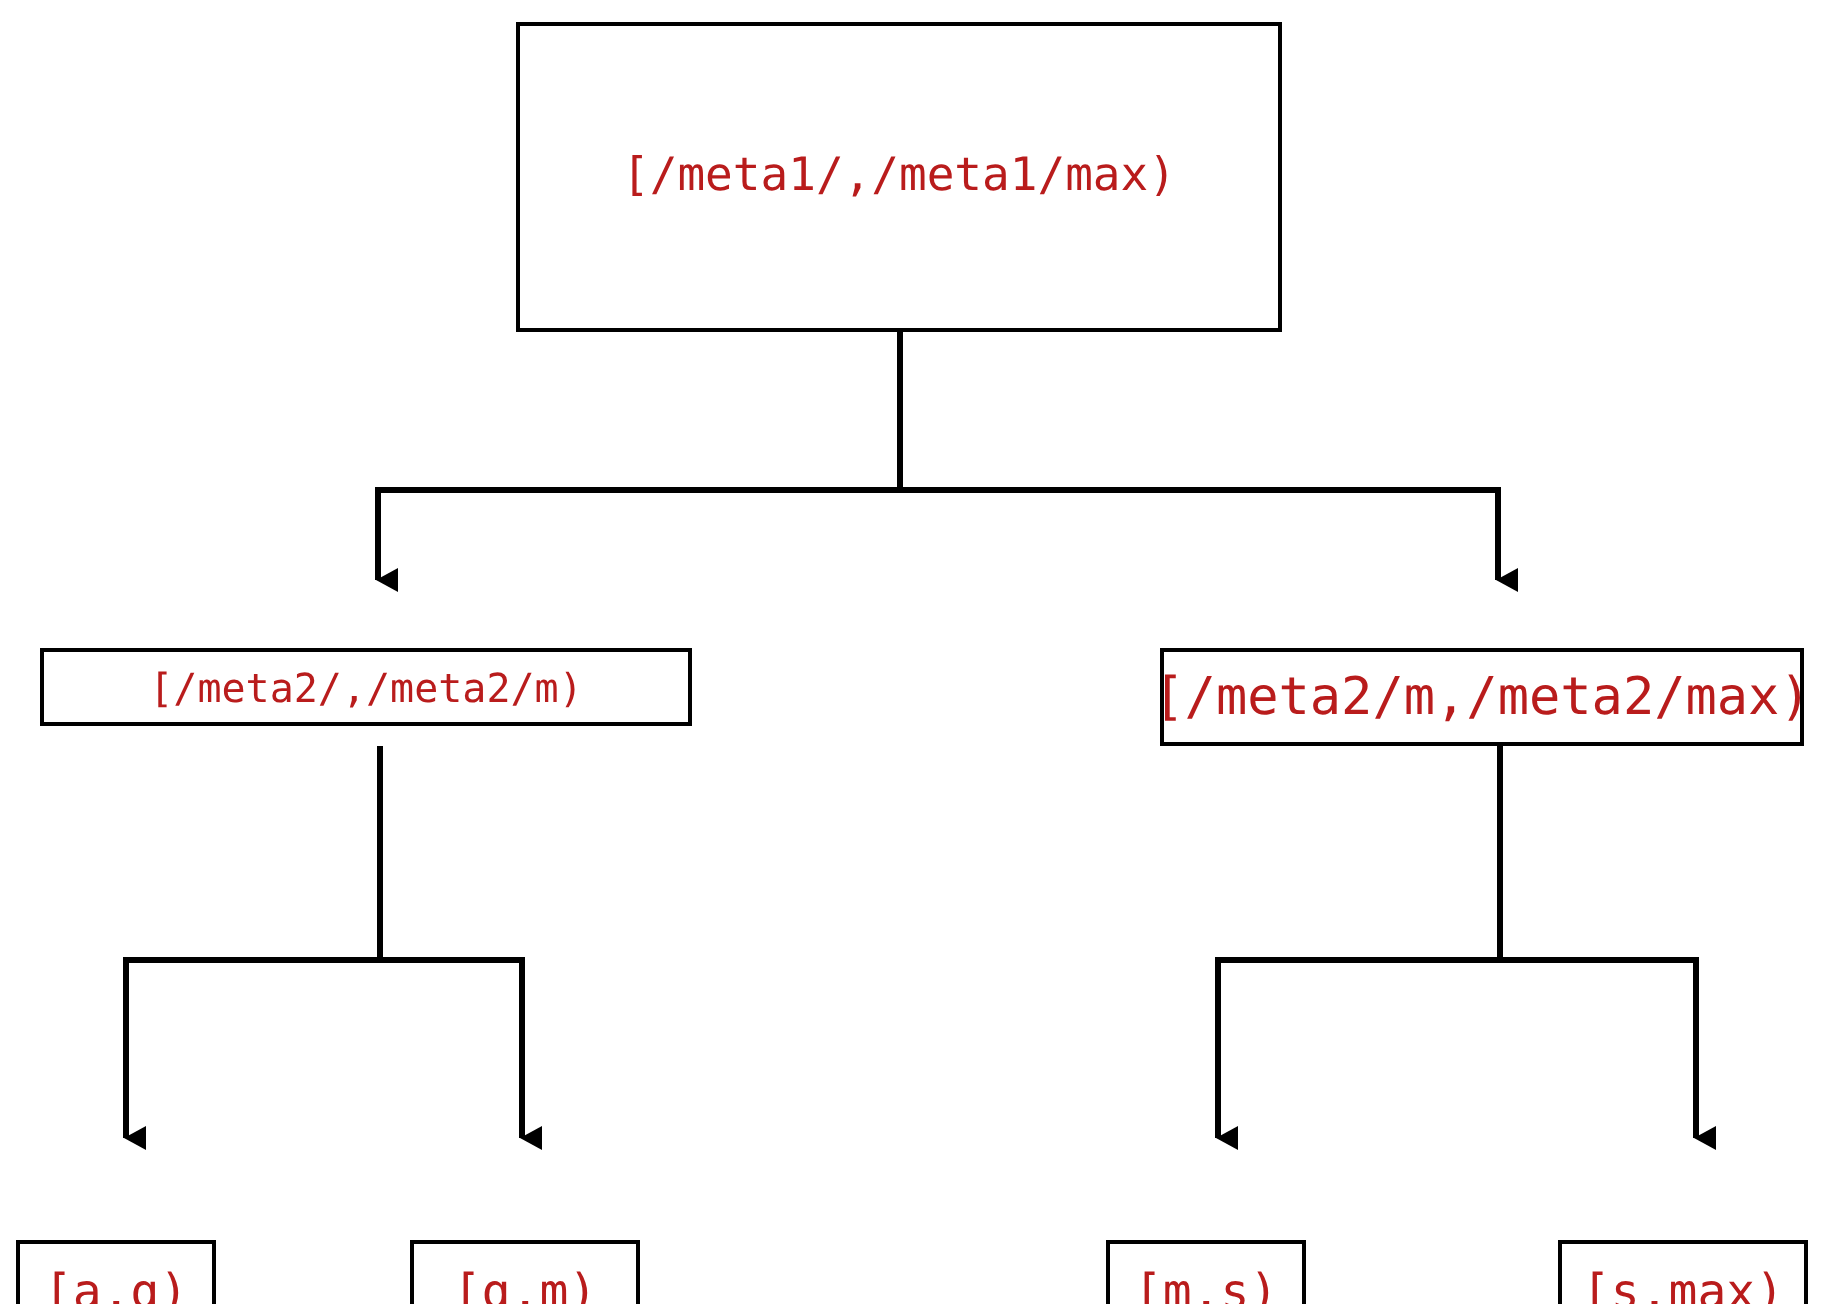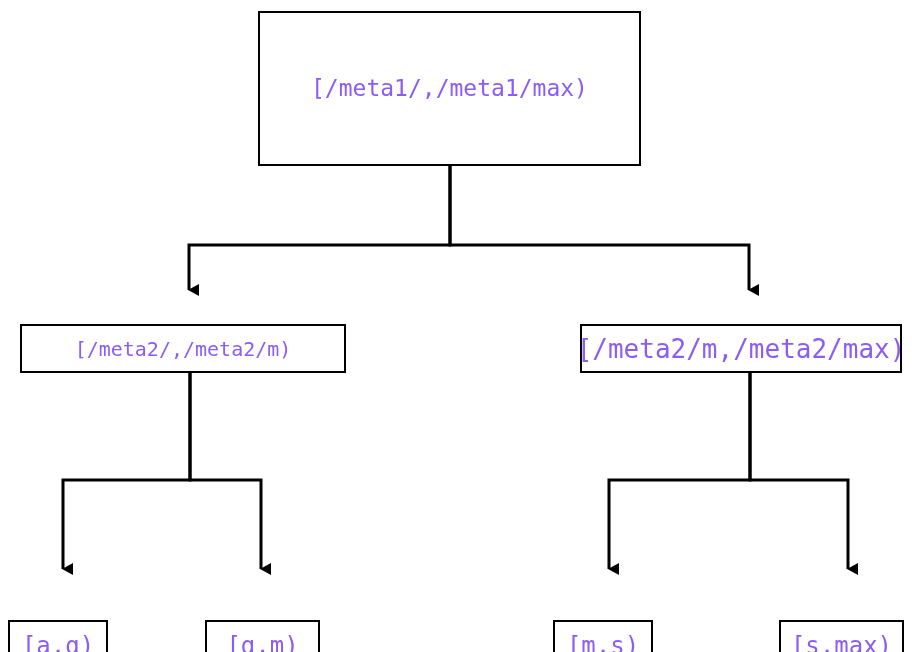--- a/index.html
+++ b/index.html
@@ -27,42 +27,42 @@
   }
   .node {
     position: absolute;
     box-sizing: border-box;
     background: #ffffff;
     border: 2px solid #000000;
     display: flex;
     align-items: center;
     justify-content: center;
     text-align: center;
-    color: #8b5cf6;
+    color: #b91c1c;
     white-space: pre;
     letter-spacing: 0px;
   }
   .node-label {
     display: block;
     line-height: 1;
   }
   
   .node.root {
     left: 258px;
     top: 11px;
     width: 383px;
     height: 155px;
     font-size: 23px;
   }
   
   .node.mid-left {
     left: 20px;
     top: 324px;
     width: 326px;
-    height: 49px;
+    height: 39px;
     font-size: 20px;
   }
   .node.mid-right {
     left: 580px;
     top: 324px;
     width: 322px;
     height: 49px;
     font-size: 26px;
   }
   

